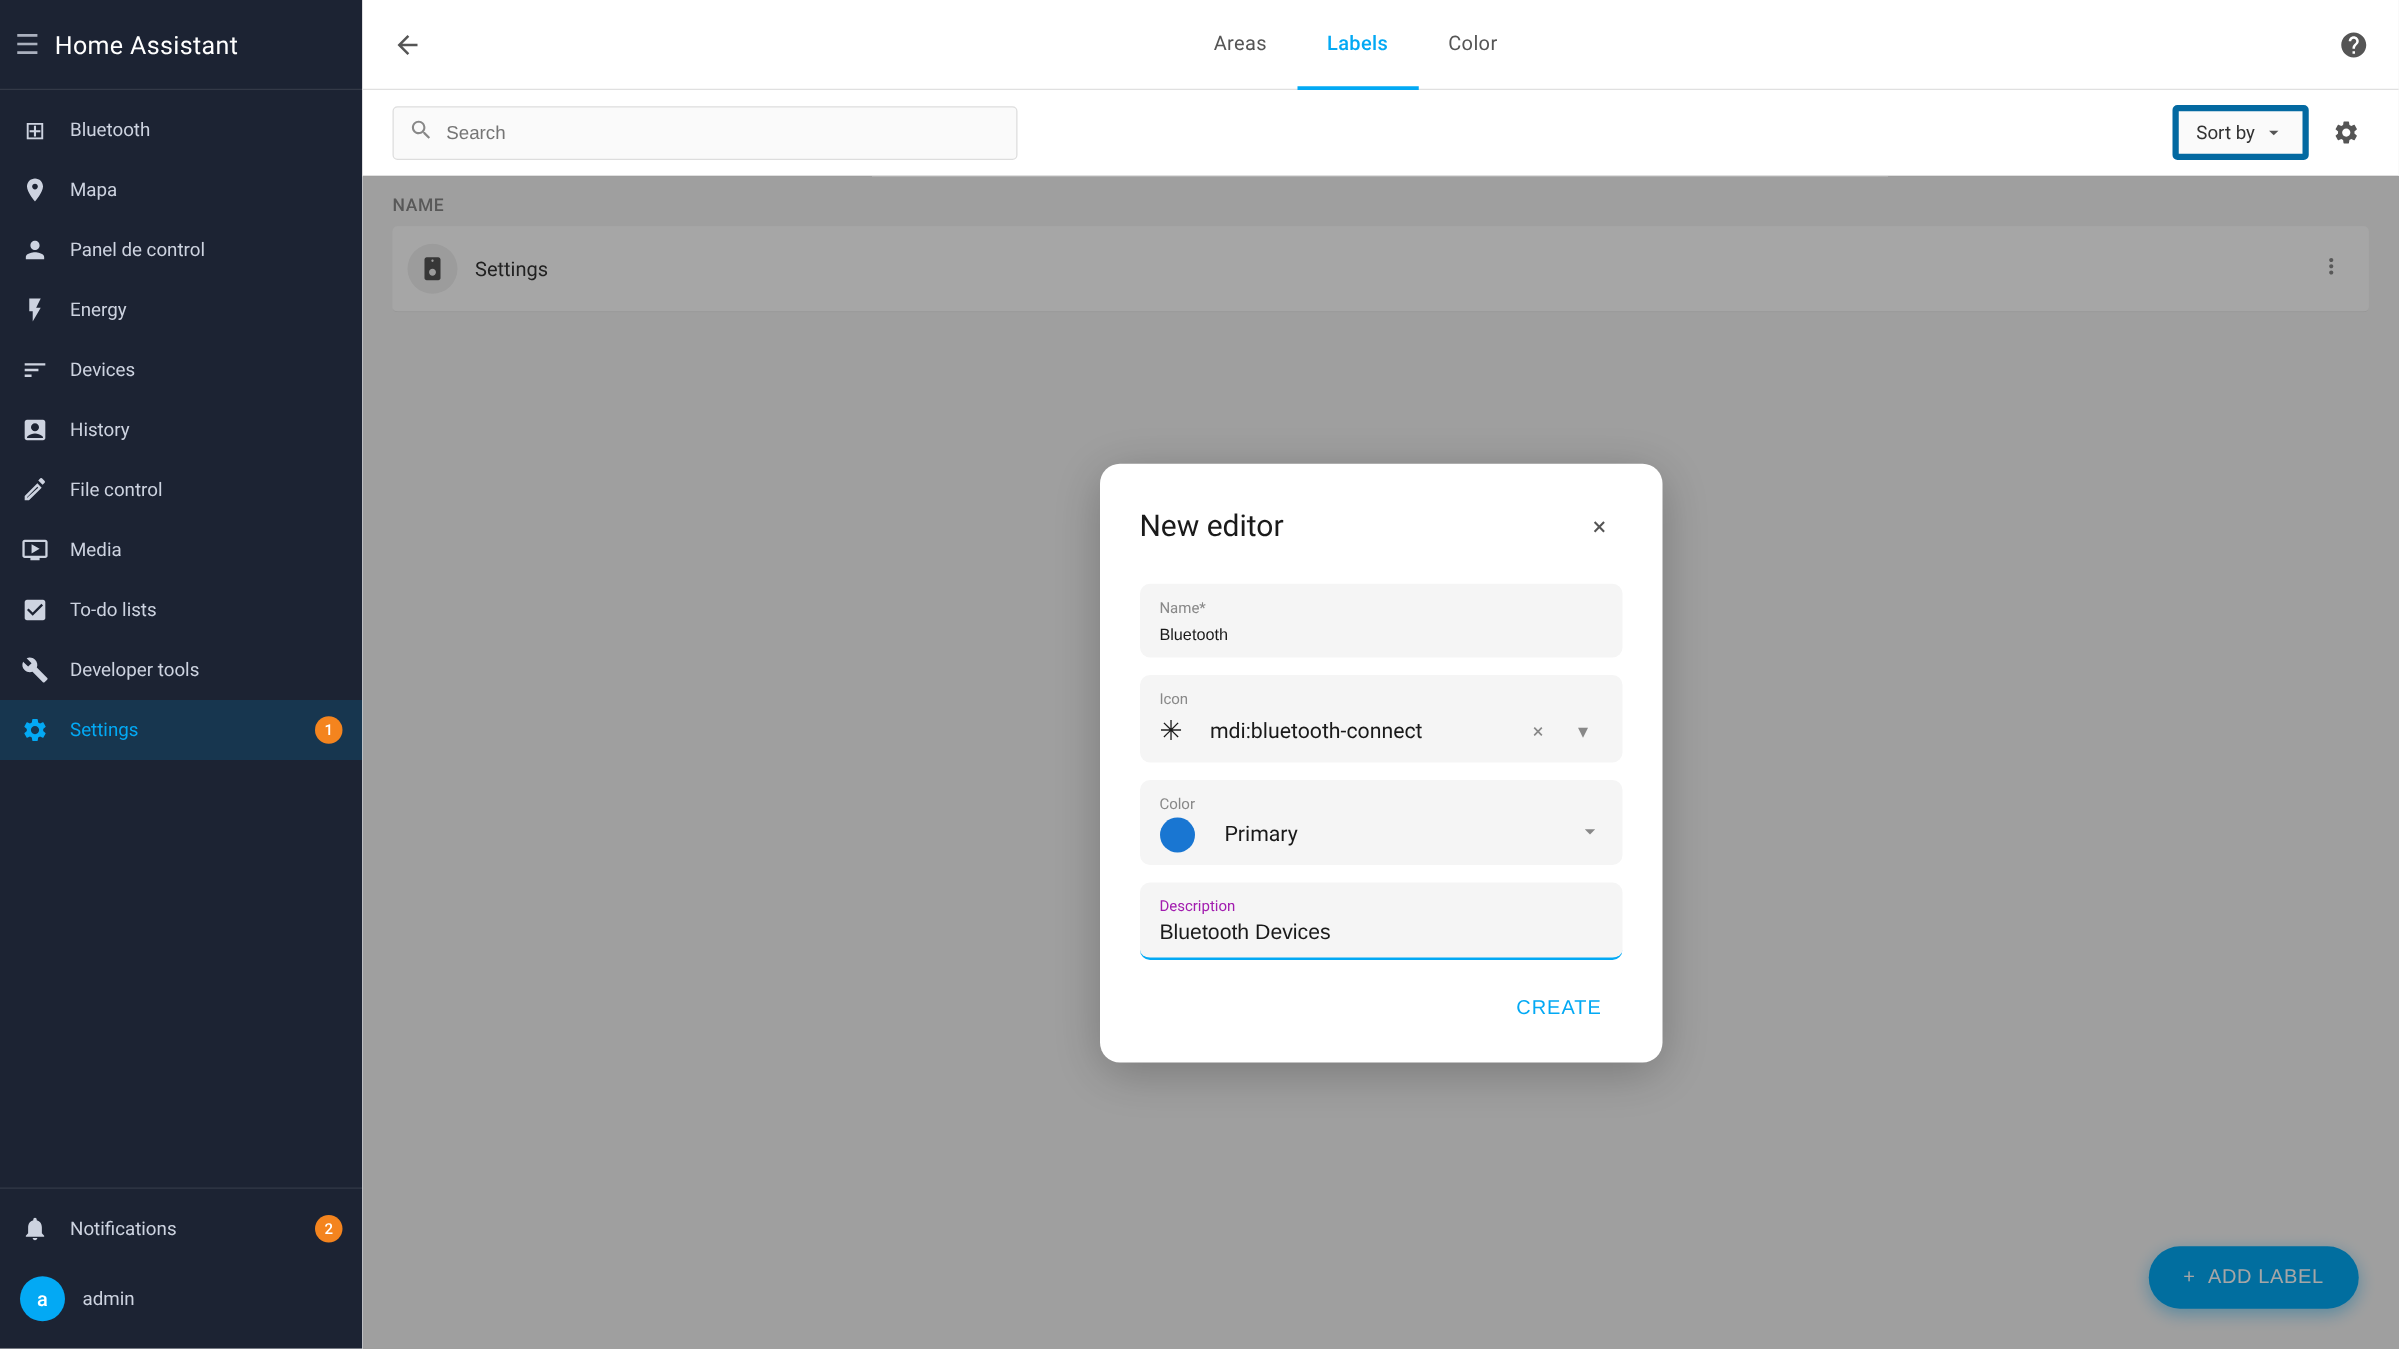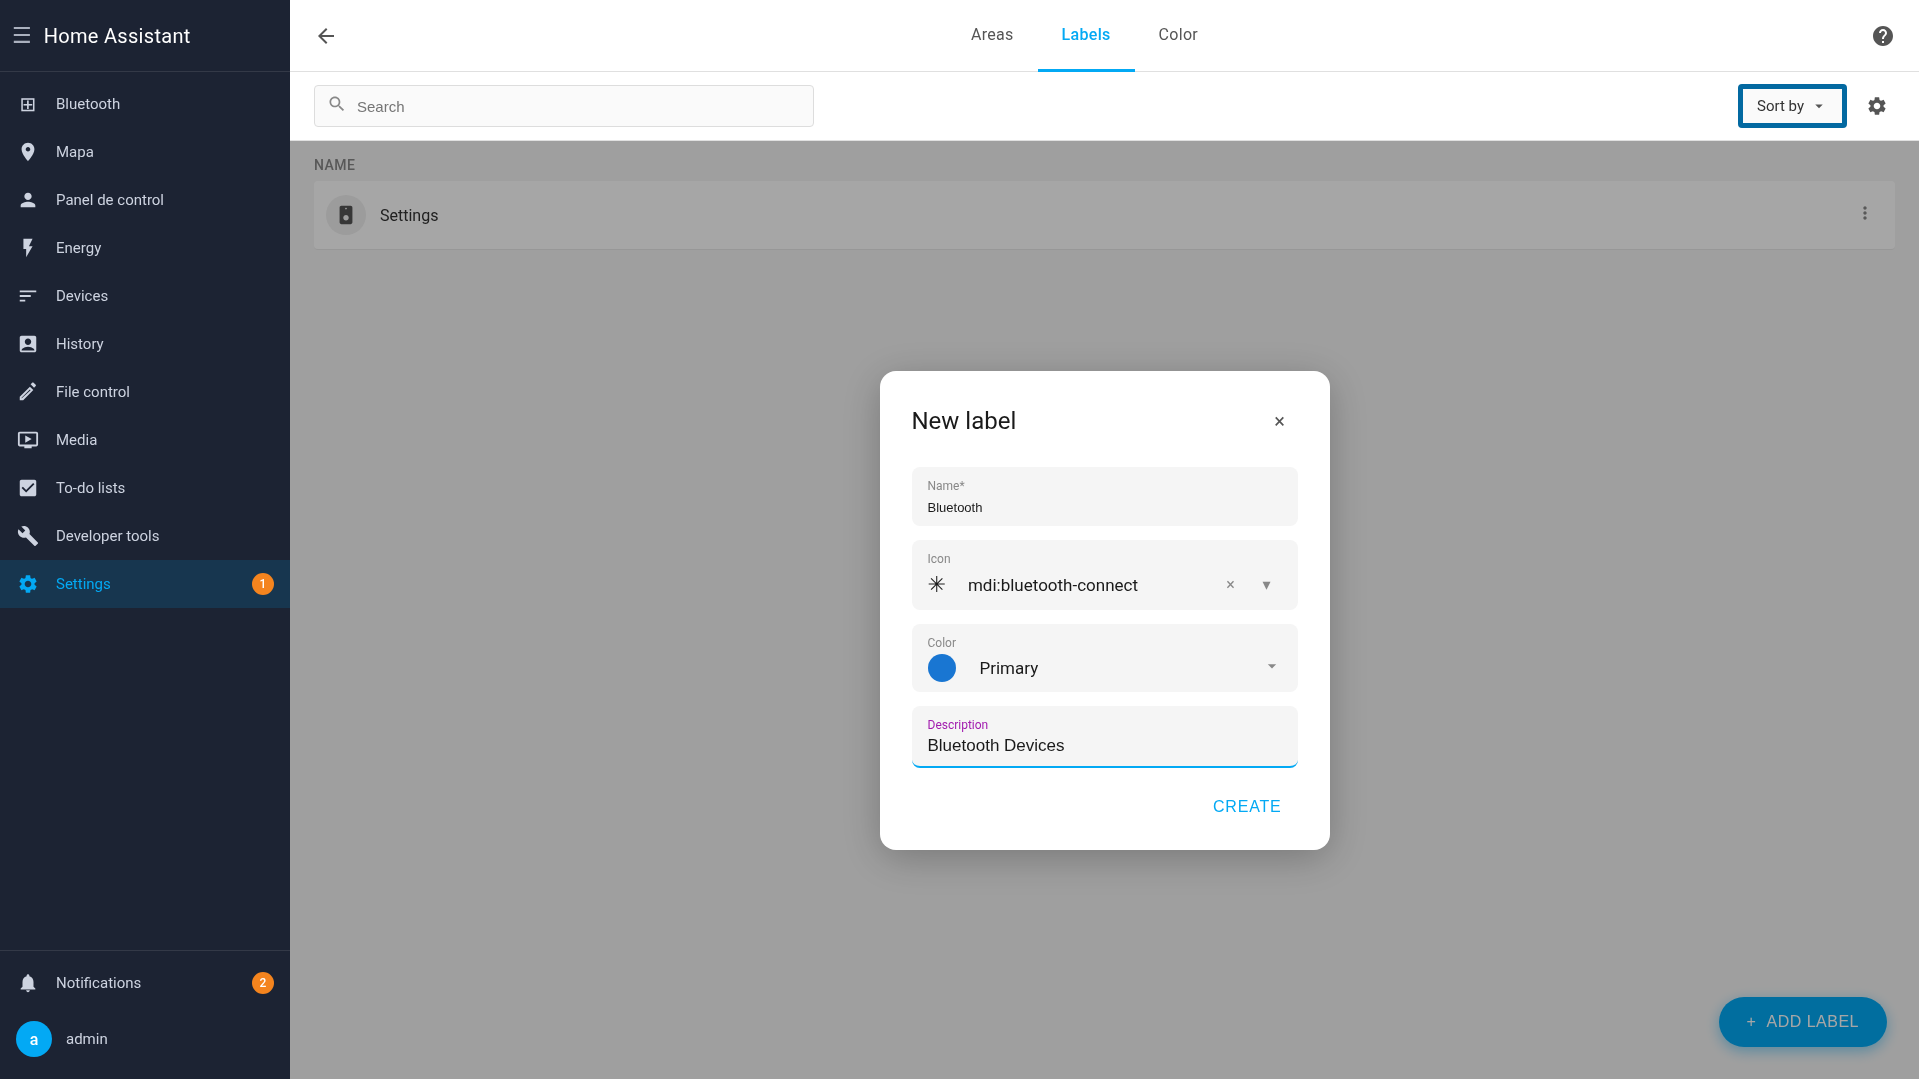--- a/index.html
+++ b/index.html
@@ -638,21 +638,21 @@
           <svg width="20" height="20" viewBox="0 0 24 24" fill="#888">
               <path d="M12 8c1.1 0 2-.9 2-2s-.9-2-2-2-2 .9-2 2 .9 2 2 2zm0 2c-1.1 0-2 .9-2 2s.9 2 2 2 2-.9 2-2-.9-2-2-2zm0 6c-1.1 0-2 .9-2 2s.9 2 2 2 2-.9 2-2-.9-2-2-2z"></path>
             </svg>
         </div>
       </div>
     </div>
 
     <div class="overlay">
       <div class="dialog">
         <div class="dialog-header">
-          <span class="dialog-title">New label</span>
+          <span class="dialog-title">New editor</span>
           <div class="dialog-close">×</div>
         </div>
 
         <div class="form-field">
           <span class="form-label">Name*</span>
           <input class="form-input" type="text" value="Bluetooth" style="">
         </div>
 
         <div class="form-field">
           <span class="form-label">Icon</span>

